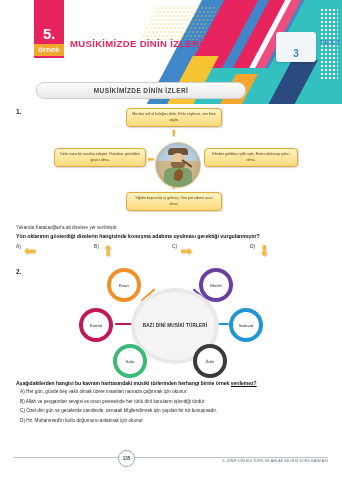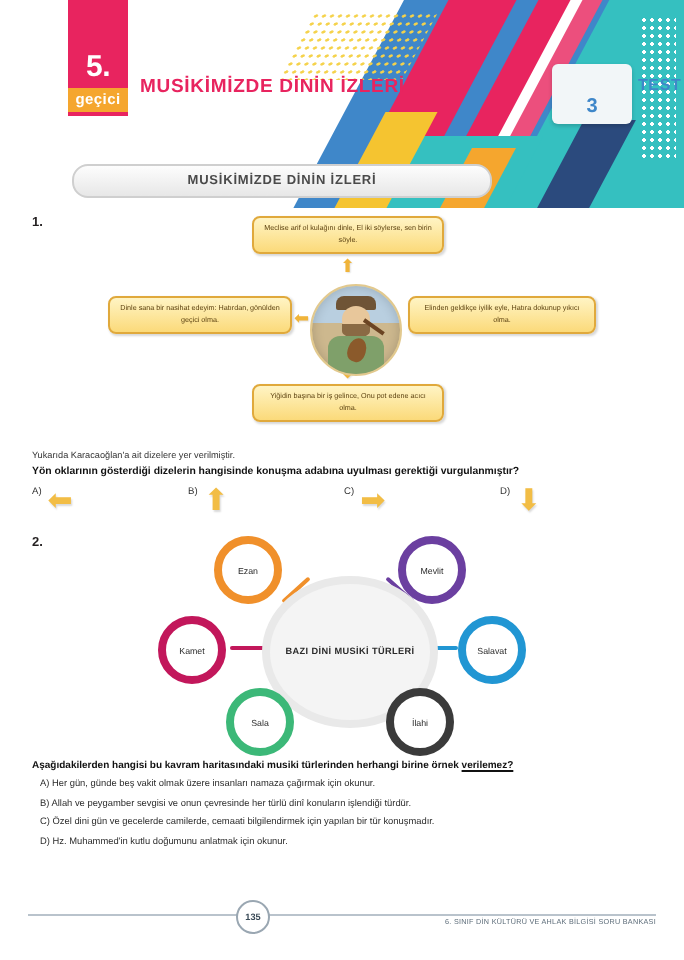--- a/index.html
+++ b/index.html
@@ -178,21 +178,21 @@
     <i class="bl-teal2"></i>
     <i class="bl-yel1"></i>
     <i class="bl-yel2"></i>
     <i class="bl-navy"></i>
     <span class="dots-a"></span>
     <span class="dots-b"></span>
   </div>
 
   <div class="unite-badge">
     <div class="unite-num">5.</div>
-    <div class="unite-word">geçici</div>
+    <div class="unite-word">örnek</div>
   </div>
 
   <div class="unite-title">MUSİKİMİZDE DİNİN İZLERİ</div>
 
   <div class="test-box">
     <div class="t1">TEST</div>
     <div class="t2">3</div>
   </div>
 
   <div class="topic-pill">MUSİKİMİZDE DİNİN İZLERİ</div>

